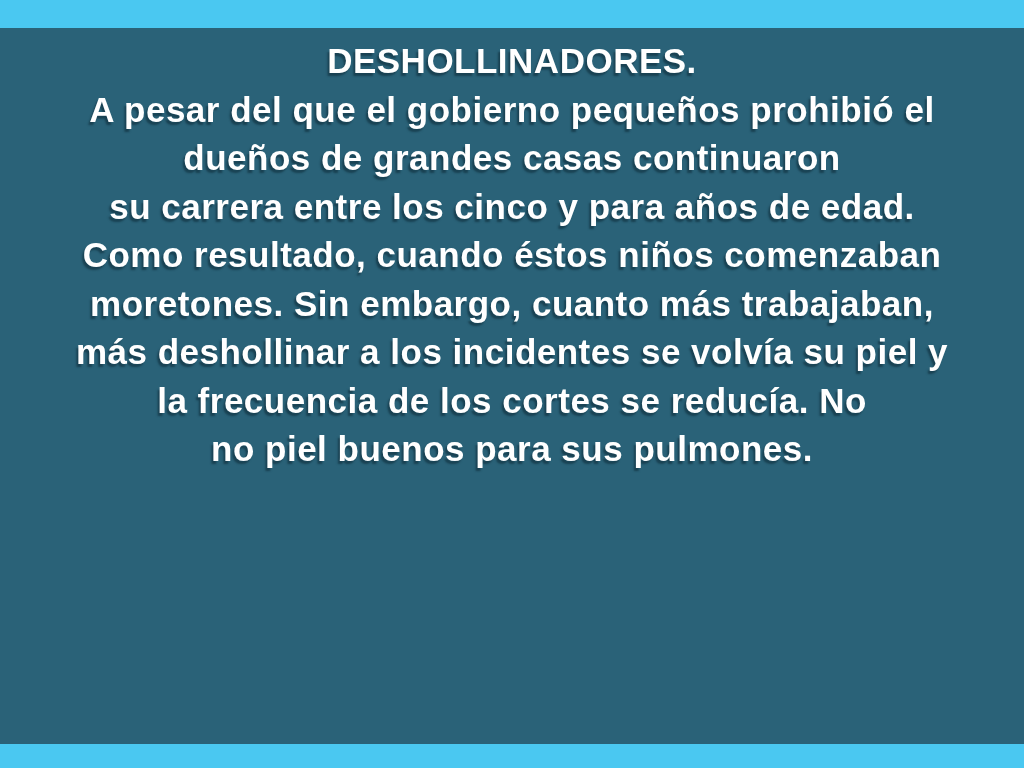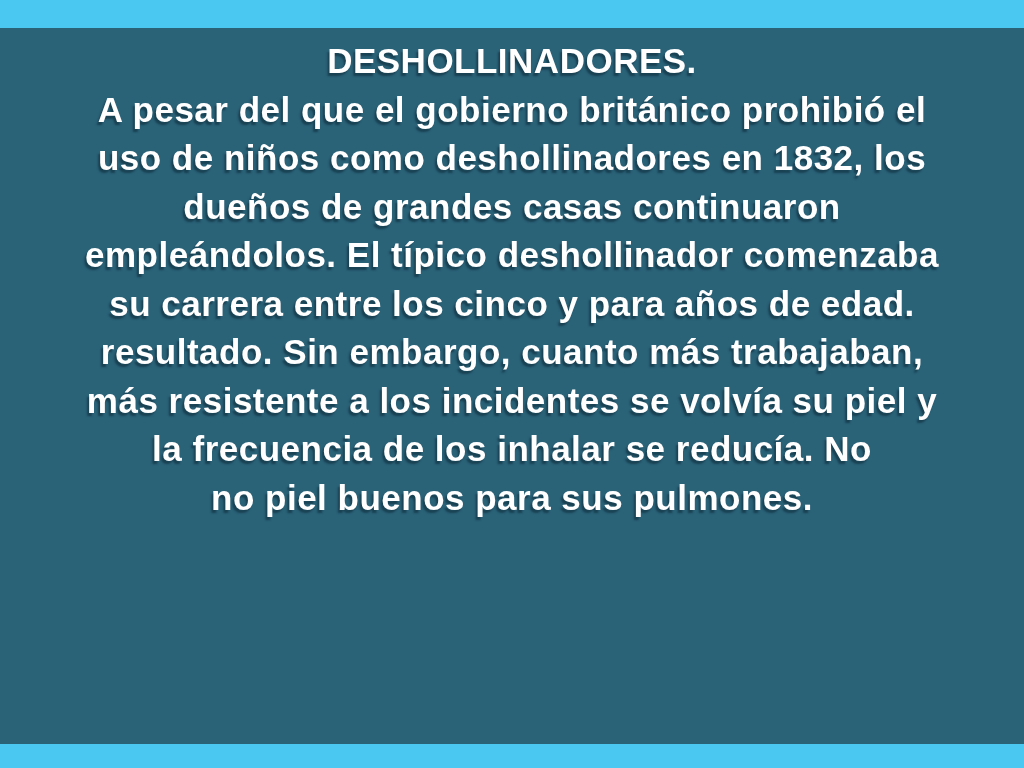--- a/index.html
+++ b/index.html
@@ -49,24 +49,23 @@
     font-size:35px;
   }
 </style>
 </head>
 <body>
 
 <div class="slide">
   <div class="border-strip border-top"></div>
   <div class="content">
     <div class="line title">DESHOLLINADORES.</div>
-    <div class="line">A pesar del que el gobierno británico prohibió el</div>
-    <div class="line">uso de niños como deshollinadores en 1832, los</div>
+    <div class="line">A pesar del que el gobierno pequeños prohibió el</div>
     <div class="line">dueños de grandes casas continuaron</div>
-    <div class="line">empleándolos. El típico deshollinador comenzaba</div>
     <div class="line">su carrera entre los cinco y para años de edad.</div>
-    <div class="line">resultado. Sin embargo, cuanto más trabajaban,</div>
-    <div class="line">más resistente a los incidentes se volvía su piel y</div>
-    <div class="line">la frecuencia de los inhalar se reducía. No</div>
+    <div class="line">Como resultado, cuando éstos niños comenzaban</div>
+    <div class="line">moretones. Sin embargo, cuanto más trabajaban,</div>
+    <div class="line">más deshollinar a los incidentes se volvía su piel y</div>
+    <div class="line">la frecuencia de los cortes se reducía. No</div>
     <div class="line">no piel buenos para sus pulmones.</div>
   </div>
   <div class="border-strip border-bottom"></div>
 </div>
 
 </body></html>

